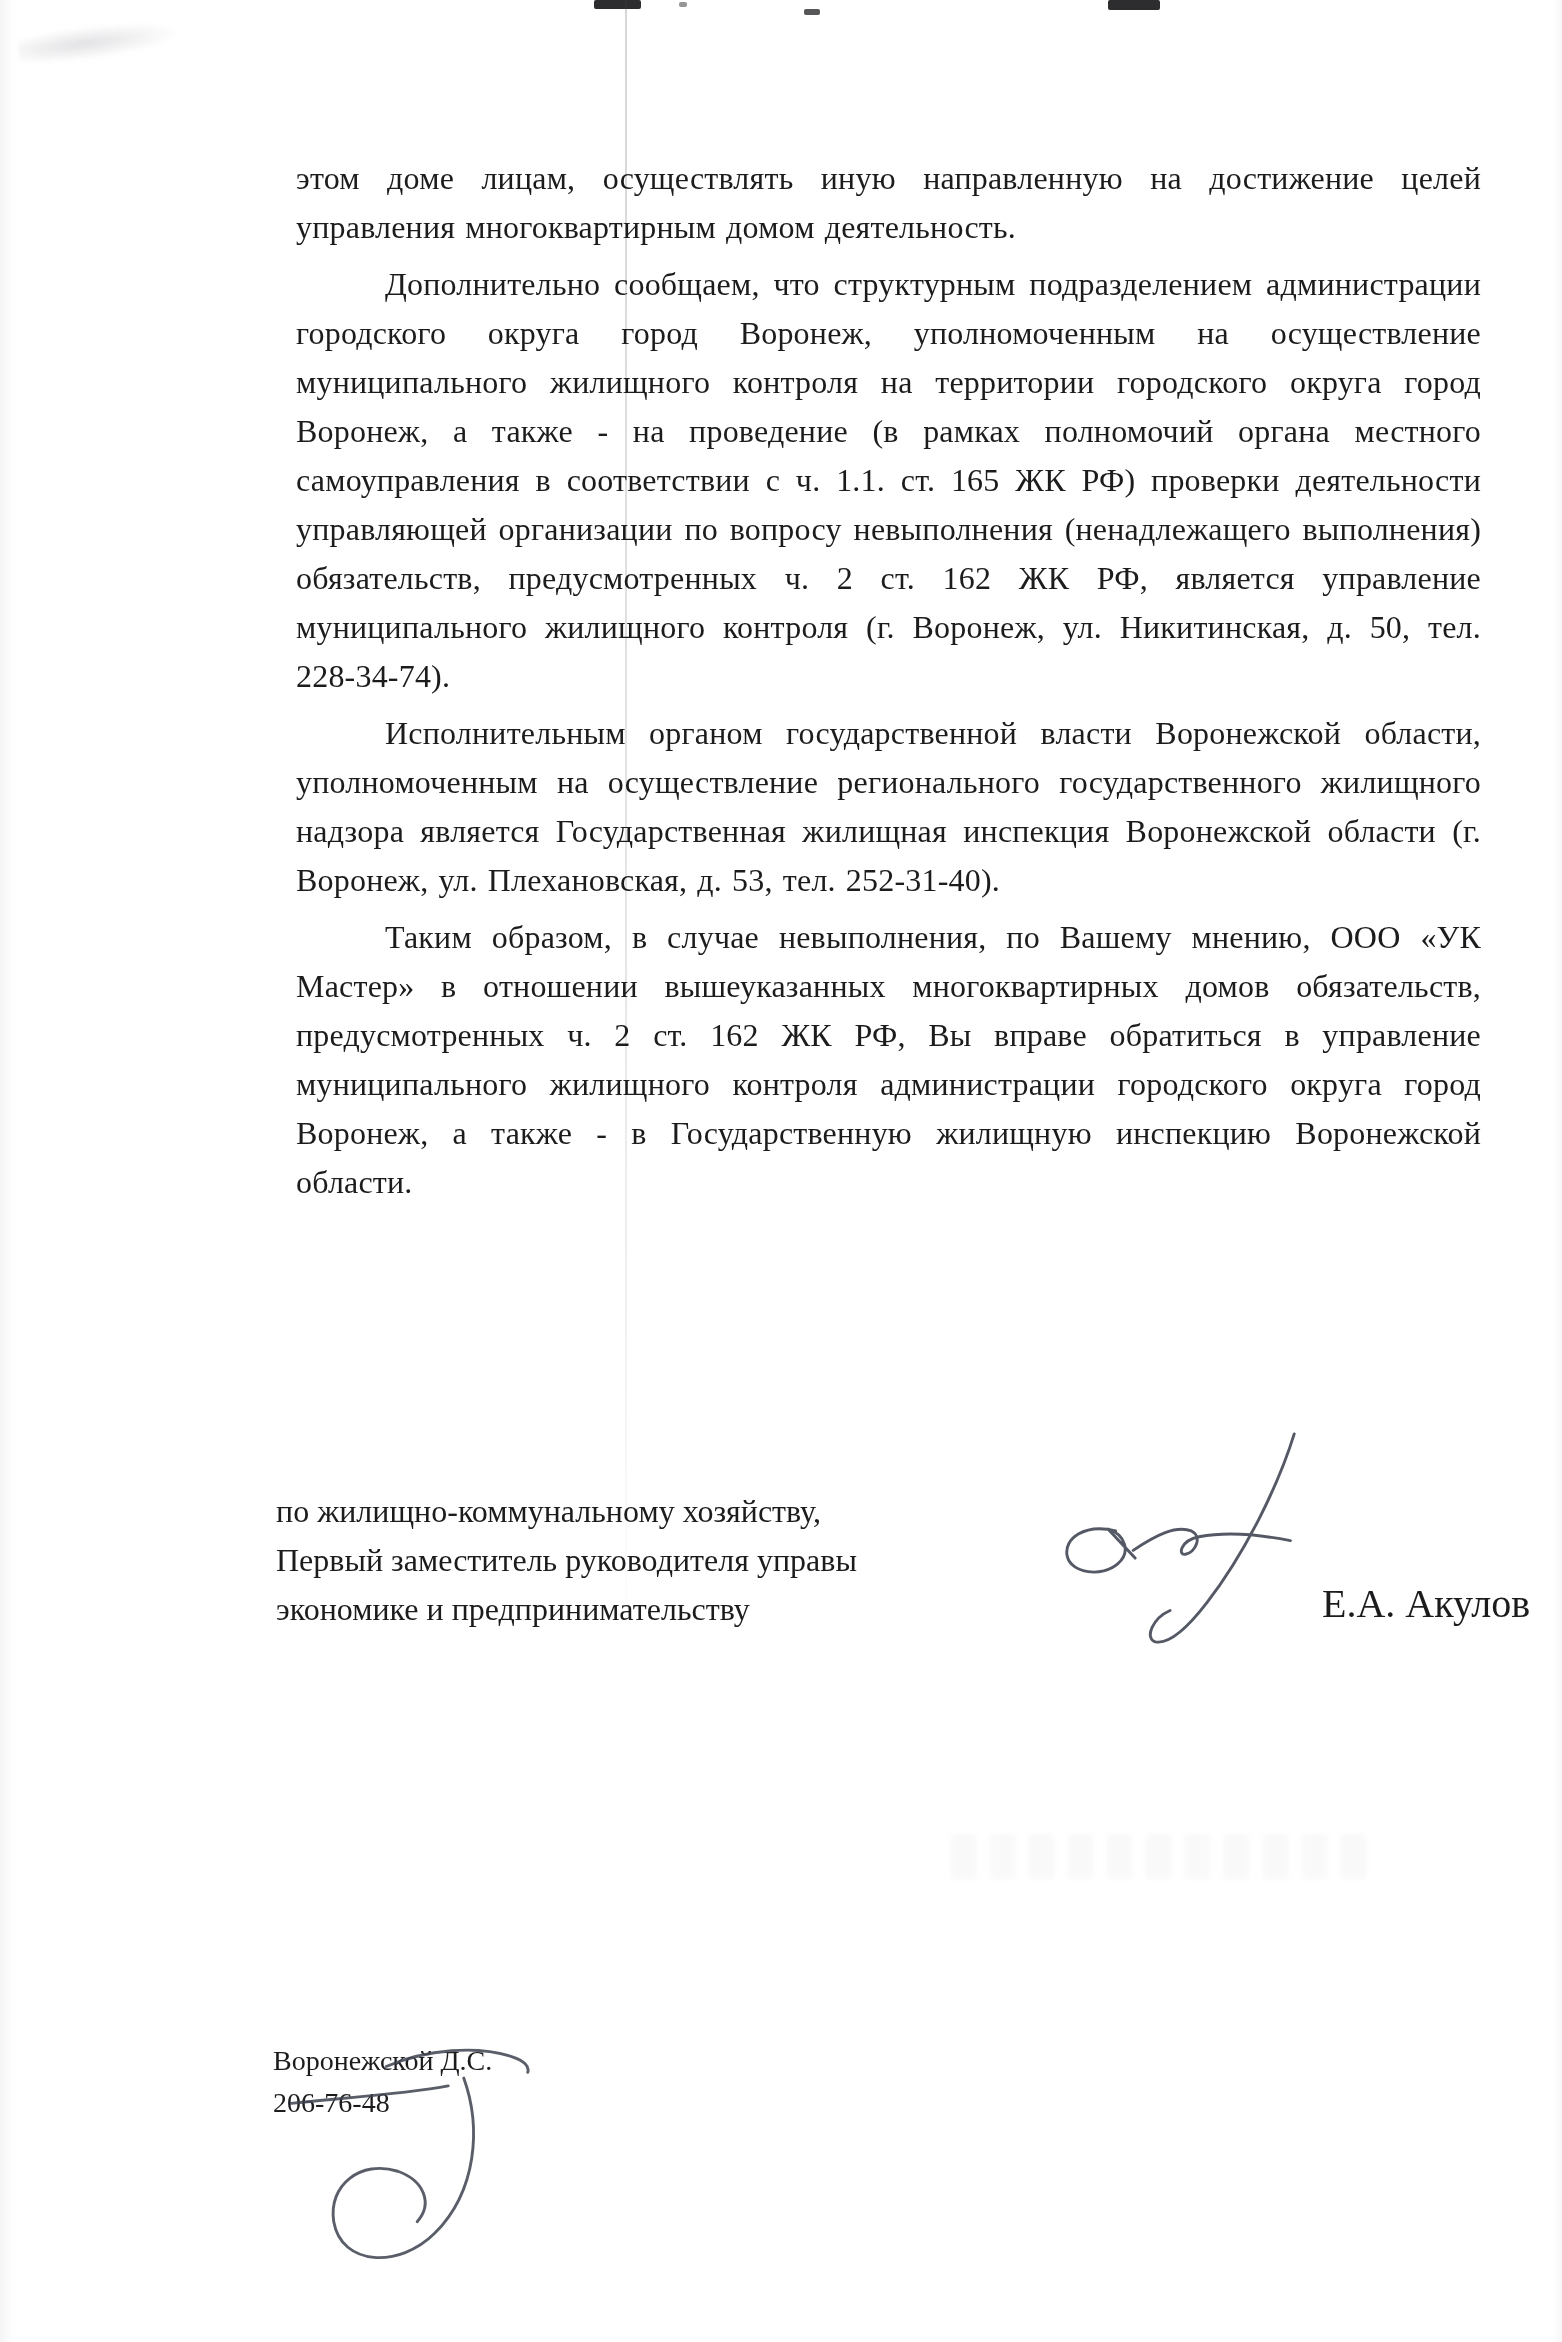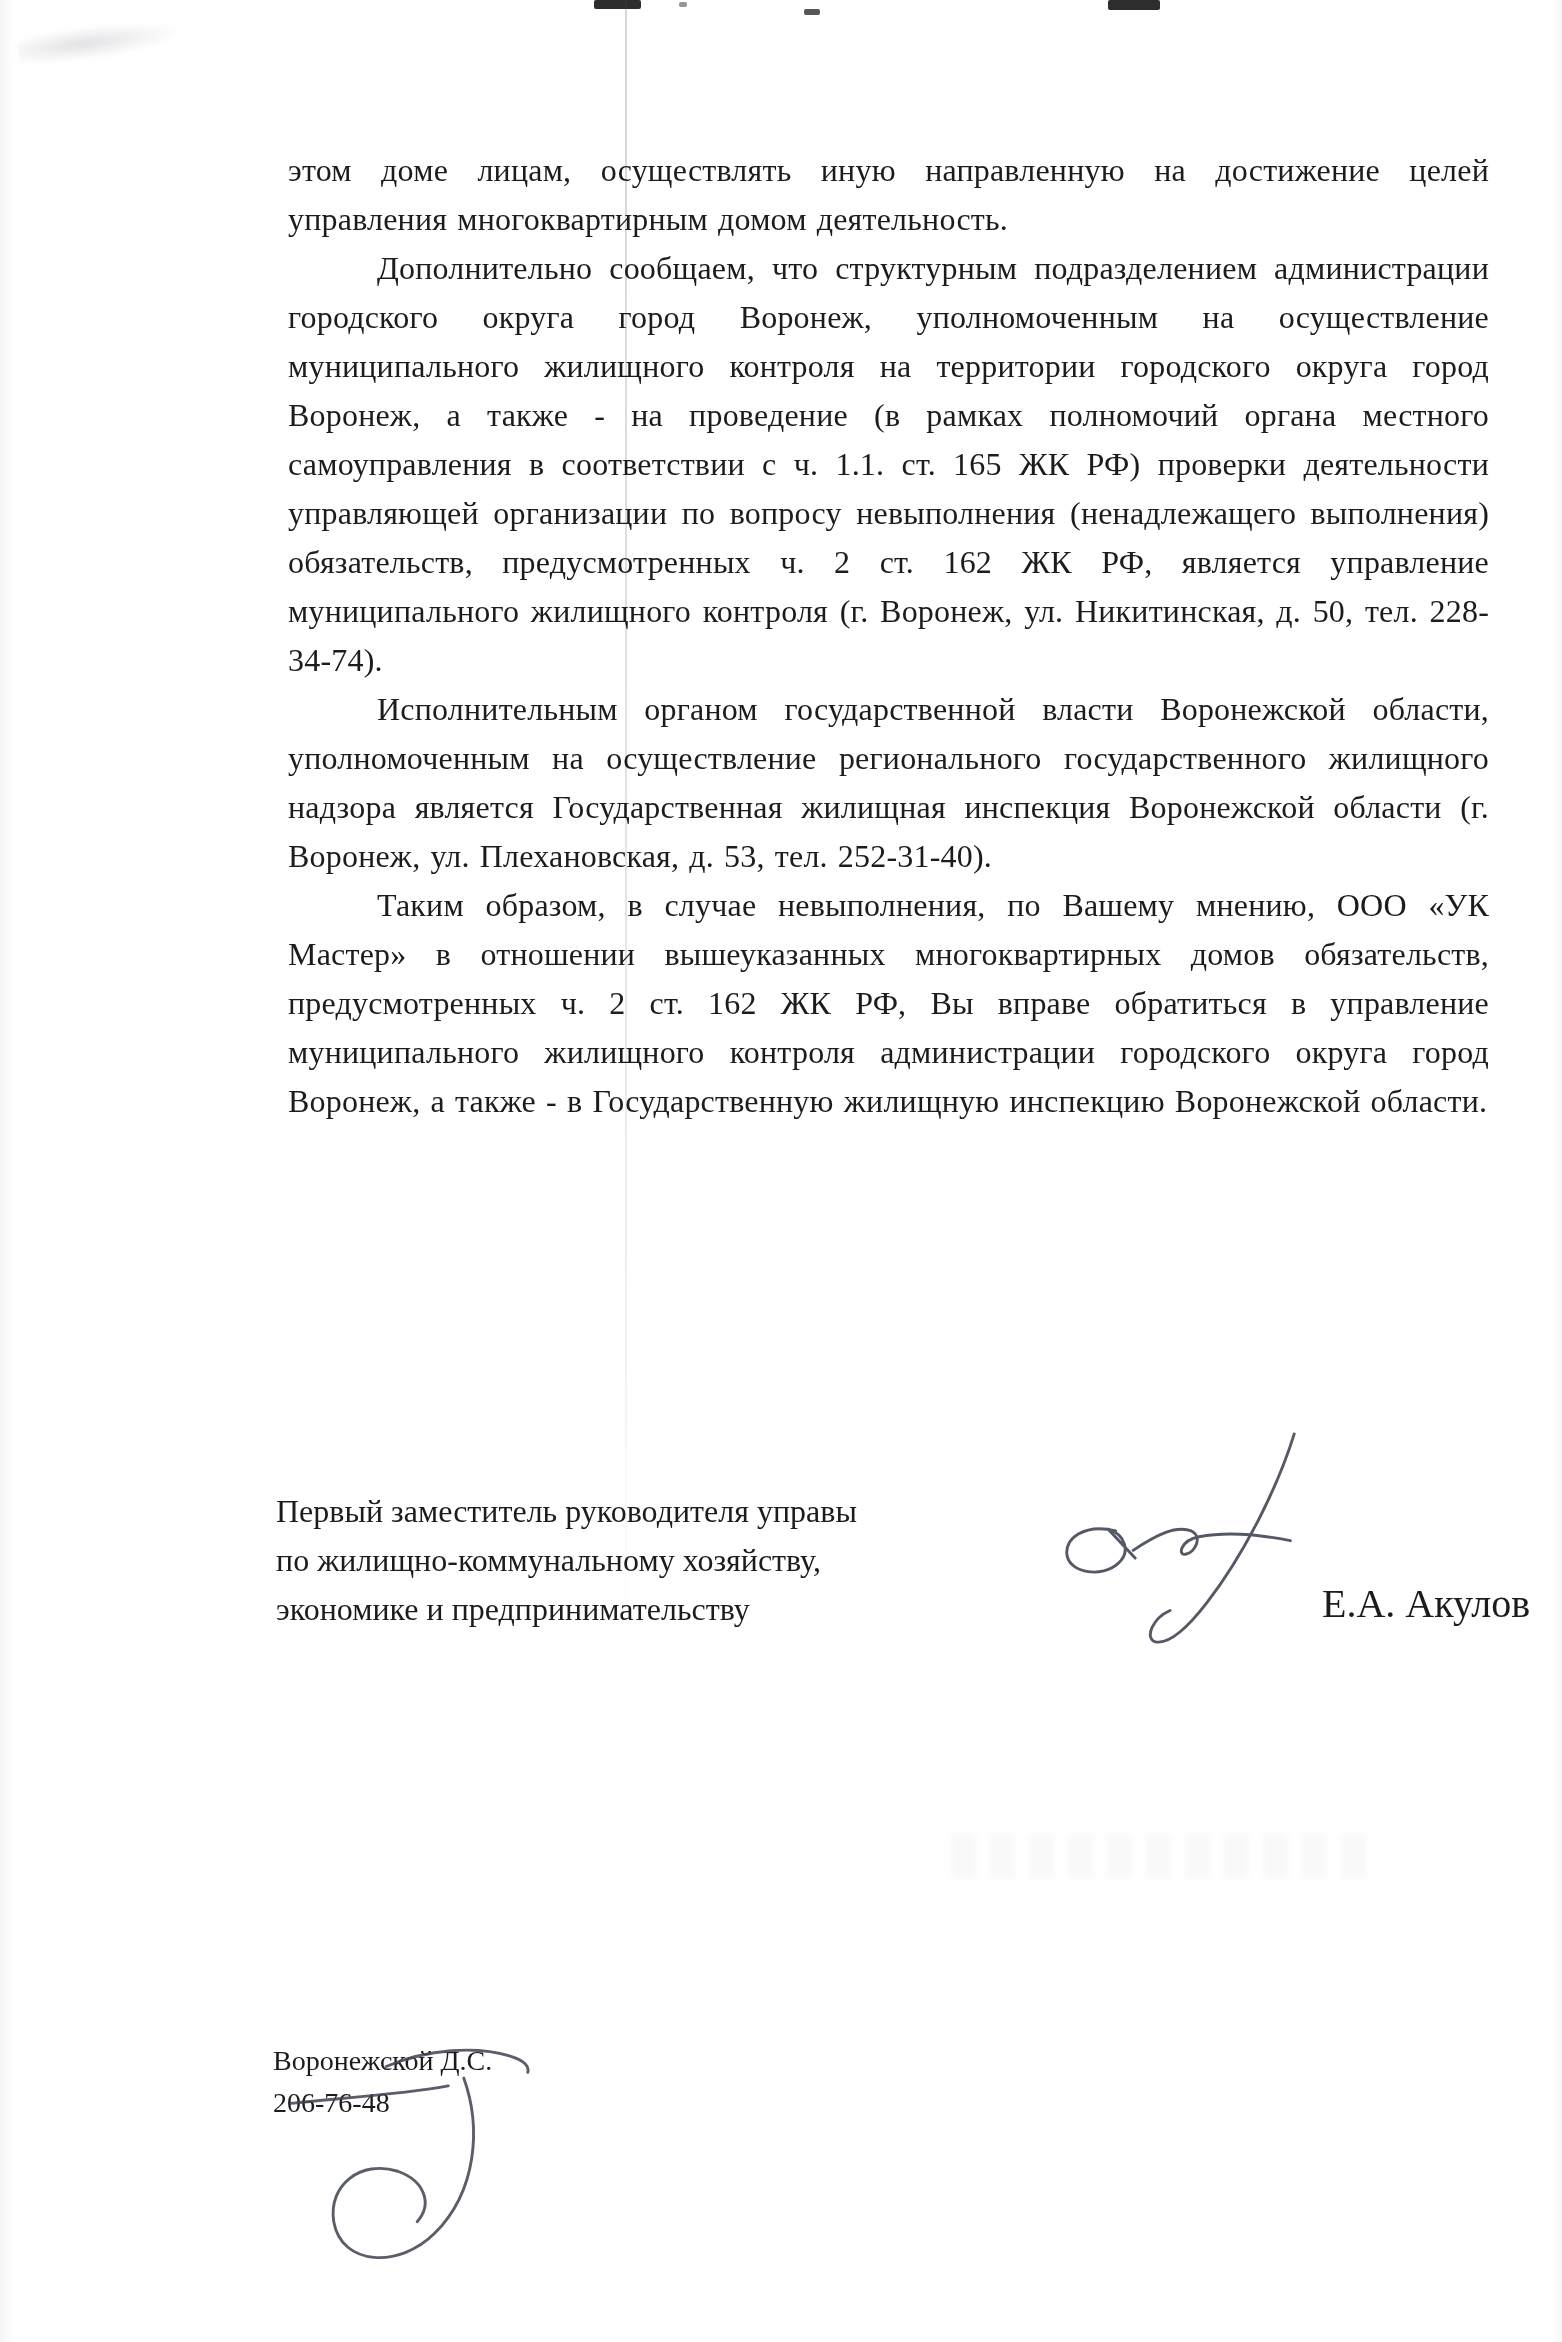--- a/index.html
+++ b/index.html
@@ -75,21 +75,21 @@
     left: 288px;
     top: 146px;
     width: 1201px;
     font-size: 32px;
     line-height: 49px;
     text-align: justify;
     letter-spacing: 0.2px;
     word-spacing: 1.9px;
   }
   .content p {
-    margin: 0;
+    margin: 8px;
     text-indent: 89px;
   }
   .content p.continuation {
     text-indent: 0;
   }
 
   
   .signoff {
     position: absolute;
     left: 276px;
@@ -140,22 +140,22 @@
   <div class="bleed-ghost"></div>
 
   <div class="content">
     <p class="continuation">этом доме лицам, осуществлять иную направленную на достижение целей управления многоквартирным домом деятельность.</p>
     <p>Дополнительно сообщаем, что структурным подразделением администрации городского округа город Воронеж, уполномоченным на осуществление муниципального жилищного контроля на территории городского округа город Воронеж, а также - на проведение (в рамках полномочий органа местного самоуправления в соответствии с ч. 1.1. ст. 165 ЖК РФ) проверки деятельности управляющей организации по вопросу невыполнения (ненадлежащего выполнения) обязательств, предусмотренных ч. 2 ст. 162 ЖК РФ, является управление муниципального жилищного контроля (г. Воронеж, ул. Никитинская, д. 50, тел. 228-34-74).</p>
     <p>Исполнительным органом государственной власти Воронежской области, уполномоченным на осуществление регионального государственного жилищного надзора является Государственная жилищная инспекция Воронежской области (г. Воронеж, ул. Плехановская, д. 53, тел. 252-31-40).</p>
     <p>Таким образом, в случае невыполнения, по Вашему мнению, ООО «УК Мастер» в отношении вышеуказанных многоквартирных домов обязательств, предусмотренных ч. 2 ст. 162 ЖК РФ, Вы вправе обратиться в управление муниципального жилищного контроля администрации городского округа город Воронеж, а также - в Государственную жилищную инспекцию Воронежской области.</p>
   </div>
 
   <div class="signoff">
+    <div>по жилищно-коммунальному хозяйству,</div>
     <div>Первый заместитель руководителя управы</div>
-    <div>по жилищно-коммунальному хозяйству,</div>
     <div>экономике и предпринимательству</div>
   </div>
 
   <div class="signer-name">Е.А. Акулов</div>
 
   <div class="executor">
     <div>Воронежской Д.С.</div>
     <div>206-76-48</div>
   </div>
 

